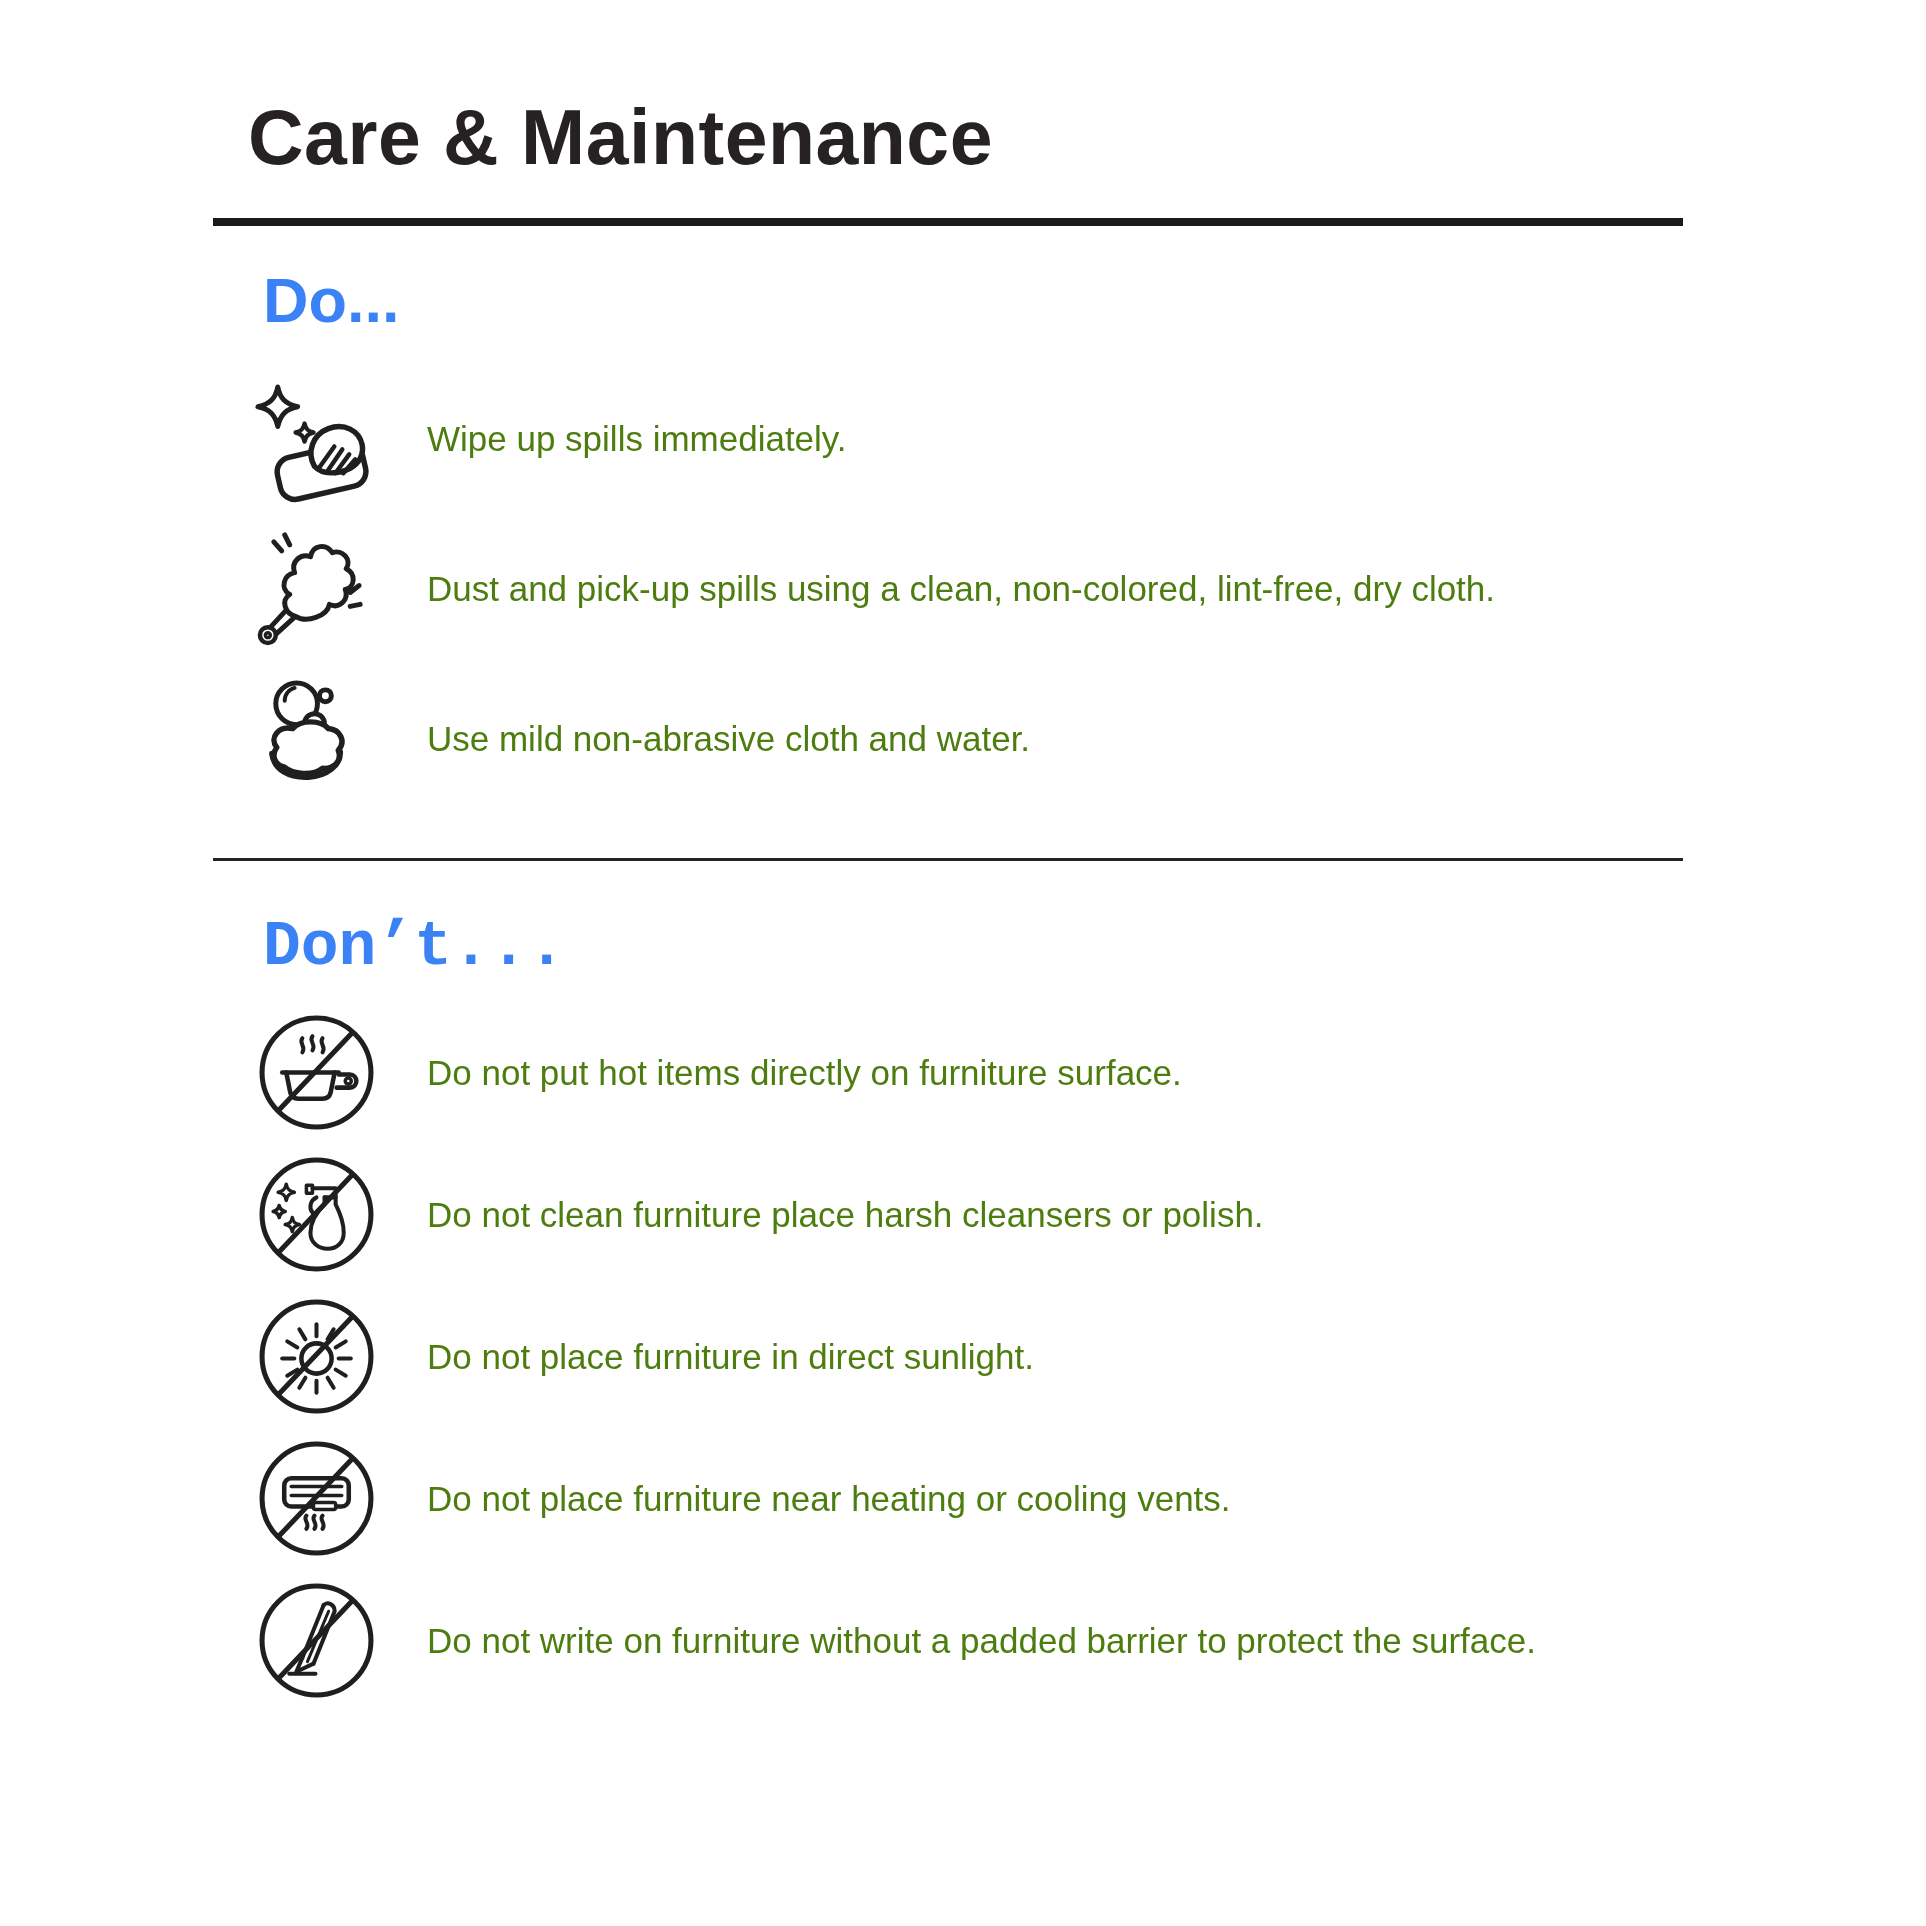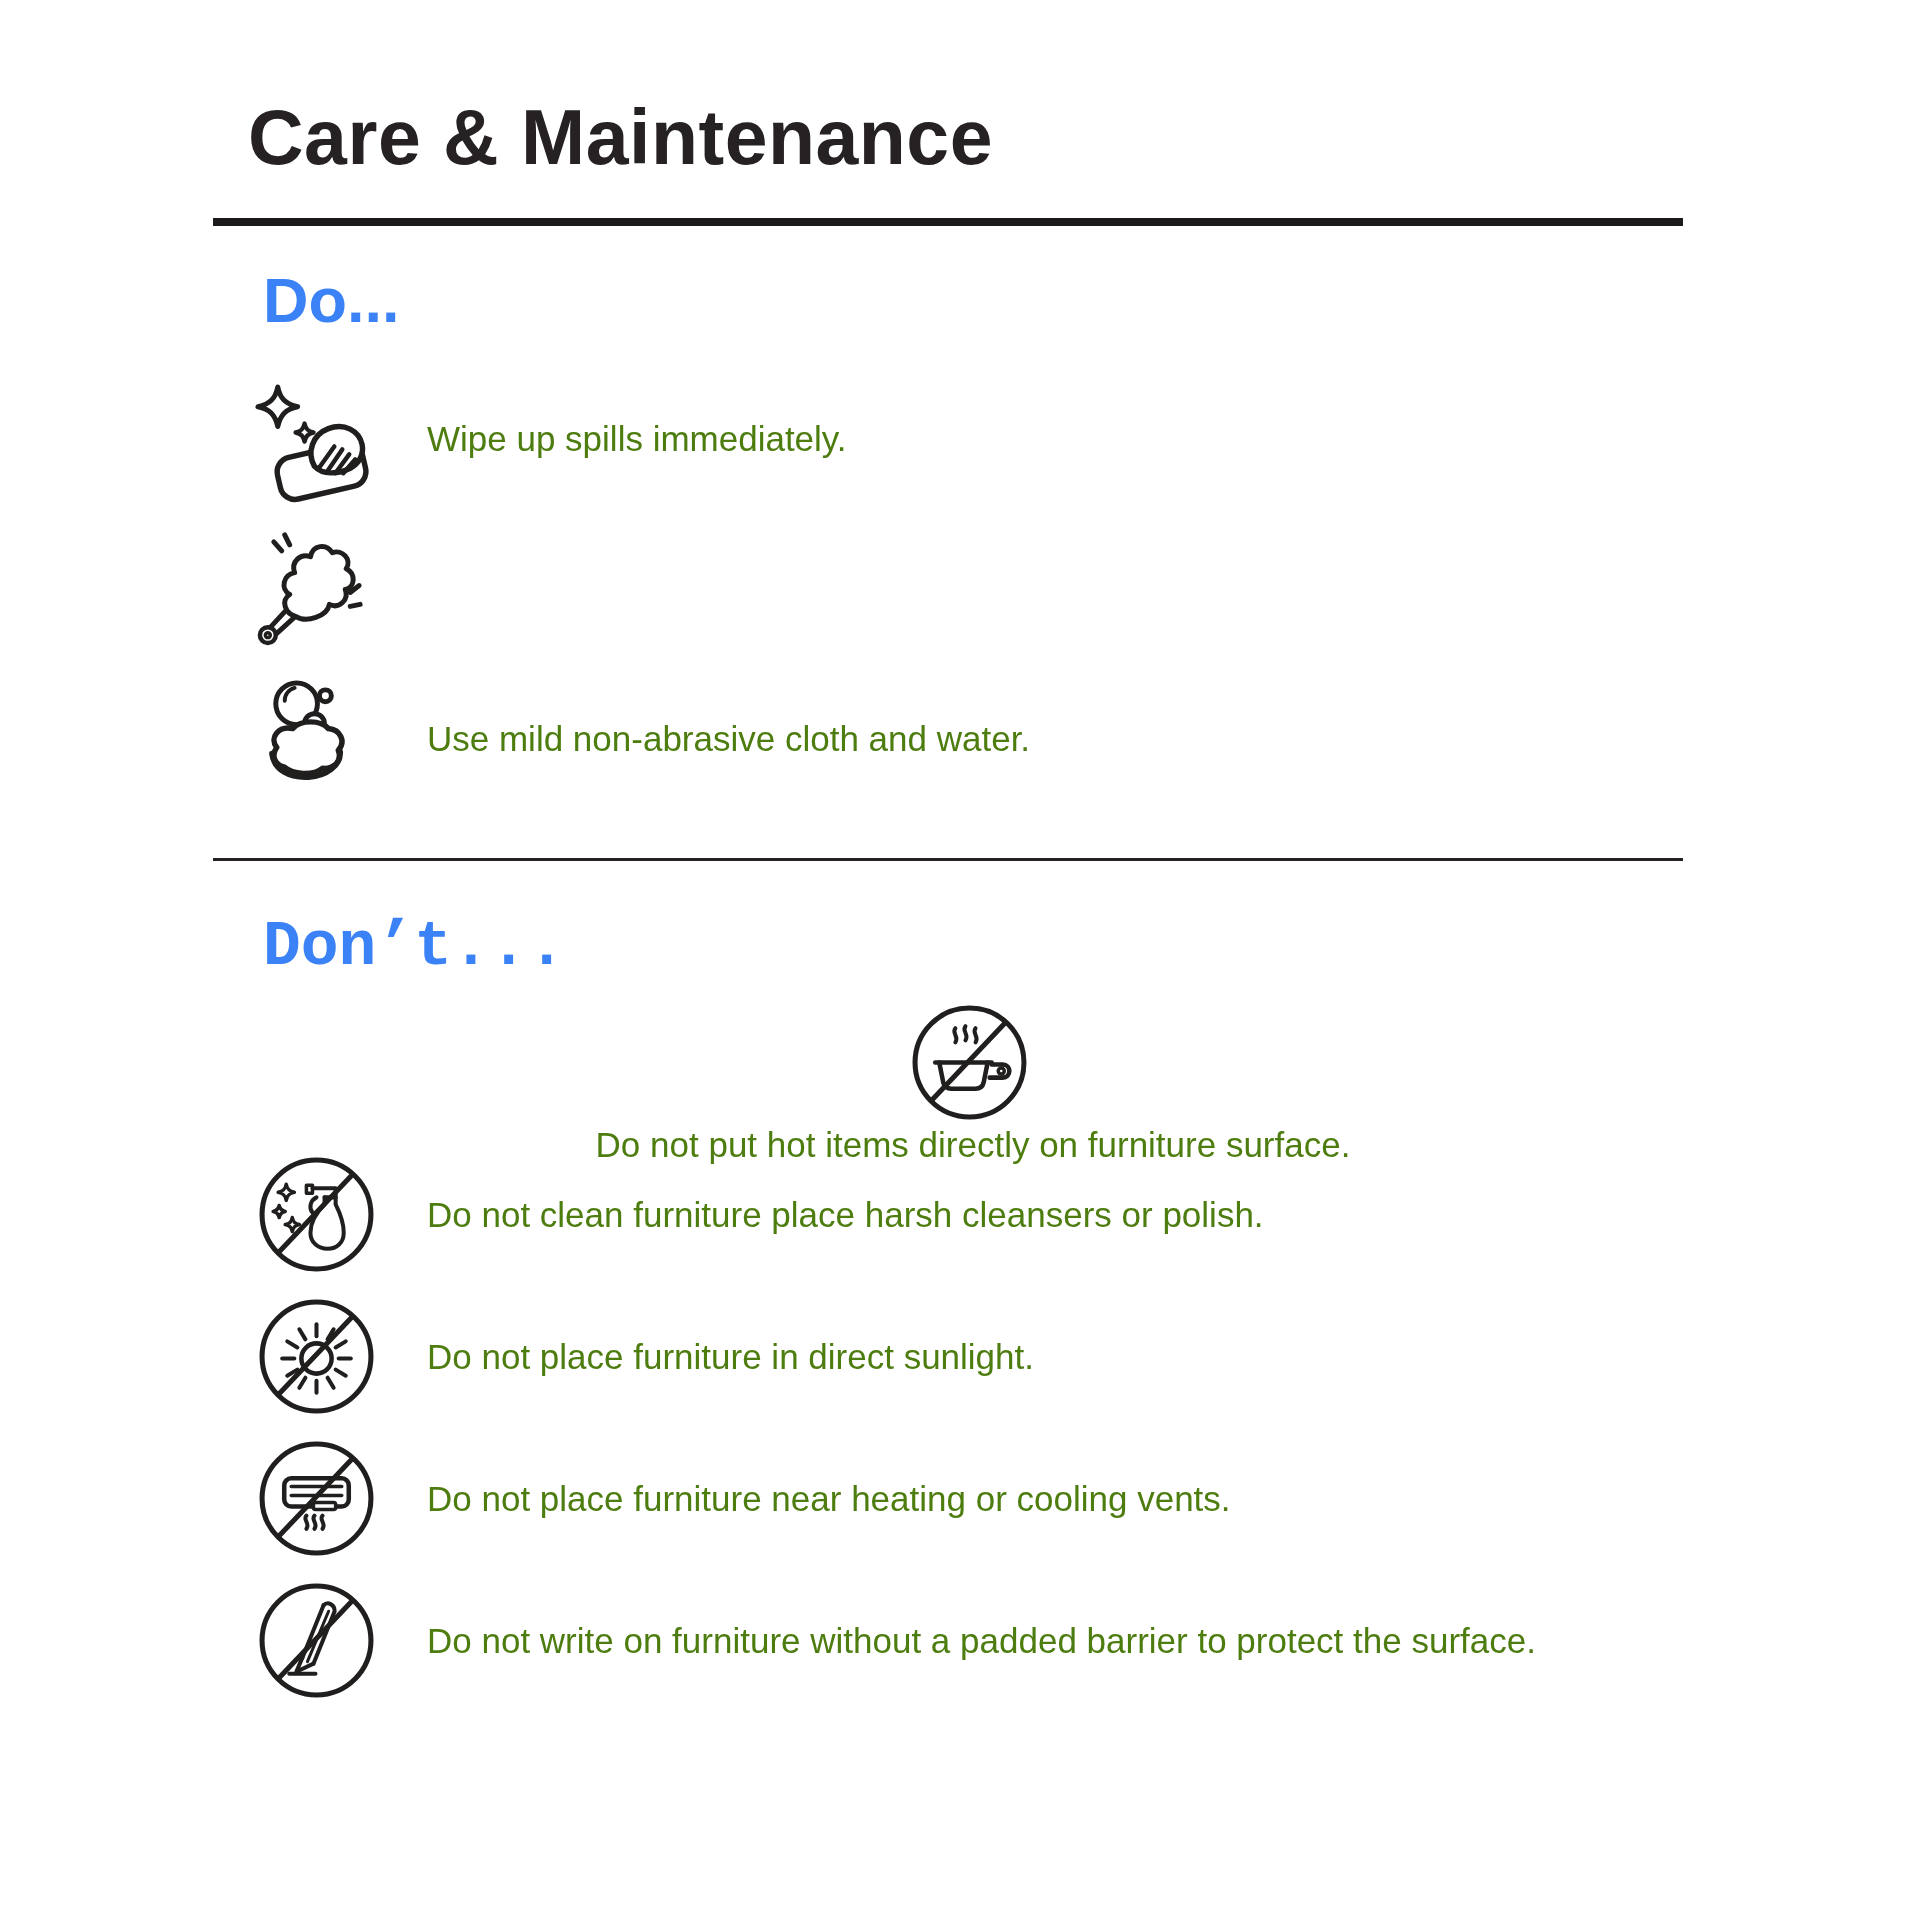--- a/index.html
+++ b/index.html
@@ -47,21 +47,21 @@
     background: #262223;
     margin-top: 44px;
   }
   .row {
     display: flex;
     align-items: center;
   }
   .do-row { height: 150px; }
   .do-row.first { margin-top: 28px; }
   .dont-row { height: 142px; }
-  .dont-row.first { margin-top: 17px; flex-direction: column; }
+  .dont-row.first { margin-top: 17px; }
   .icon-cell {
     flex: none;
     display: flex;
     align-items: center;
     justify-content: center;
   }
   .do-row .icon-cell { width: 129px; margin-left: 35px; }
   .dont-row .icon-cell { width: 121px; margin-left: 43px; }
   .item-text {
     margin-left: 50px;
@@ -111,20 +111,21 @@
         <path class="ln" stroke-width="5" d="M26 17 L34 26"></path>
         <path class="ln" stroke-width="5" d="M42 82 L19 107"></path>
         <path class="ln" stroke-width="5" d="M50 90 L26 112"></path>
         <circle class="ln wfill" stroke-width="4.5" cx="20" cy="111" r="8"></circle>
         <circle class="ln" stroke-width="3.5" cx="20" cy="111" r="2.5"></circle>
         <path class="ln wfill" stroke-width="5" d="M48 92 C37 89 33 76 42 70 C32 64 36 50 47 48 C43 37 53 28 63 32 C65 20 79 18 85 28 C95 24 105 35 99 44 C109 49 108 63 98 65 C102 75 92 85 82 80 C80 92 59 99 48 92 Z"></path>
         <path class="ln" stroke-width="5" d="M103 68 L112 61"></path>
         <path class="ln" stroke-width="5" d="M103 82 L113 80"></path>
       </svg>
     </span>
+    <span class="item-text">Dust and pick-up spills using a clean, non-colored, lint-free, dry cloth.</span>
   </div>
 
   <div class="row do-row">
     <span class="icon-cell">
       <svg width="129" height="129" viewBox="0 0 130 130">
         <circle class="ln wfill" stroke-width="5" cx="49" cy="29" r="21"></circle>
         <path class="ln" stroke-width="4" d="M37 26 A13 13 0 0 1 47 13"></path>
         <circle class="ln" stroke-width="5" cx="78" cy="21" r="6"></circle>
         <circle class="ln wfill" stroke-width="5" cx="67" cy="49" r="10"></circle>
         <path class="ln" stroke-width="5.5" d="M24 79 C26 96 42 104 61 103 C79 102 94 91 93 77"></path>

